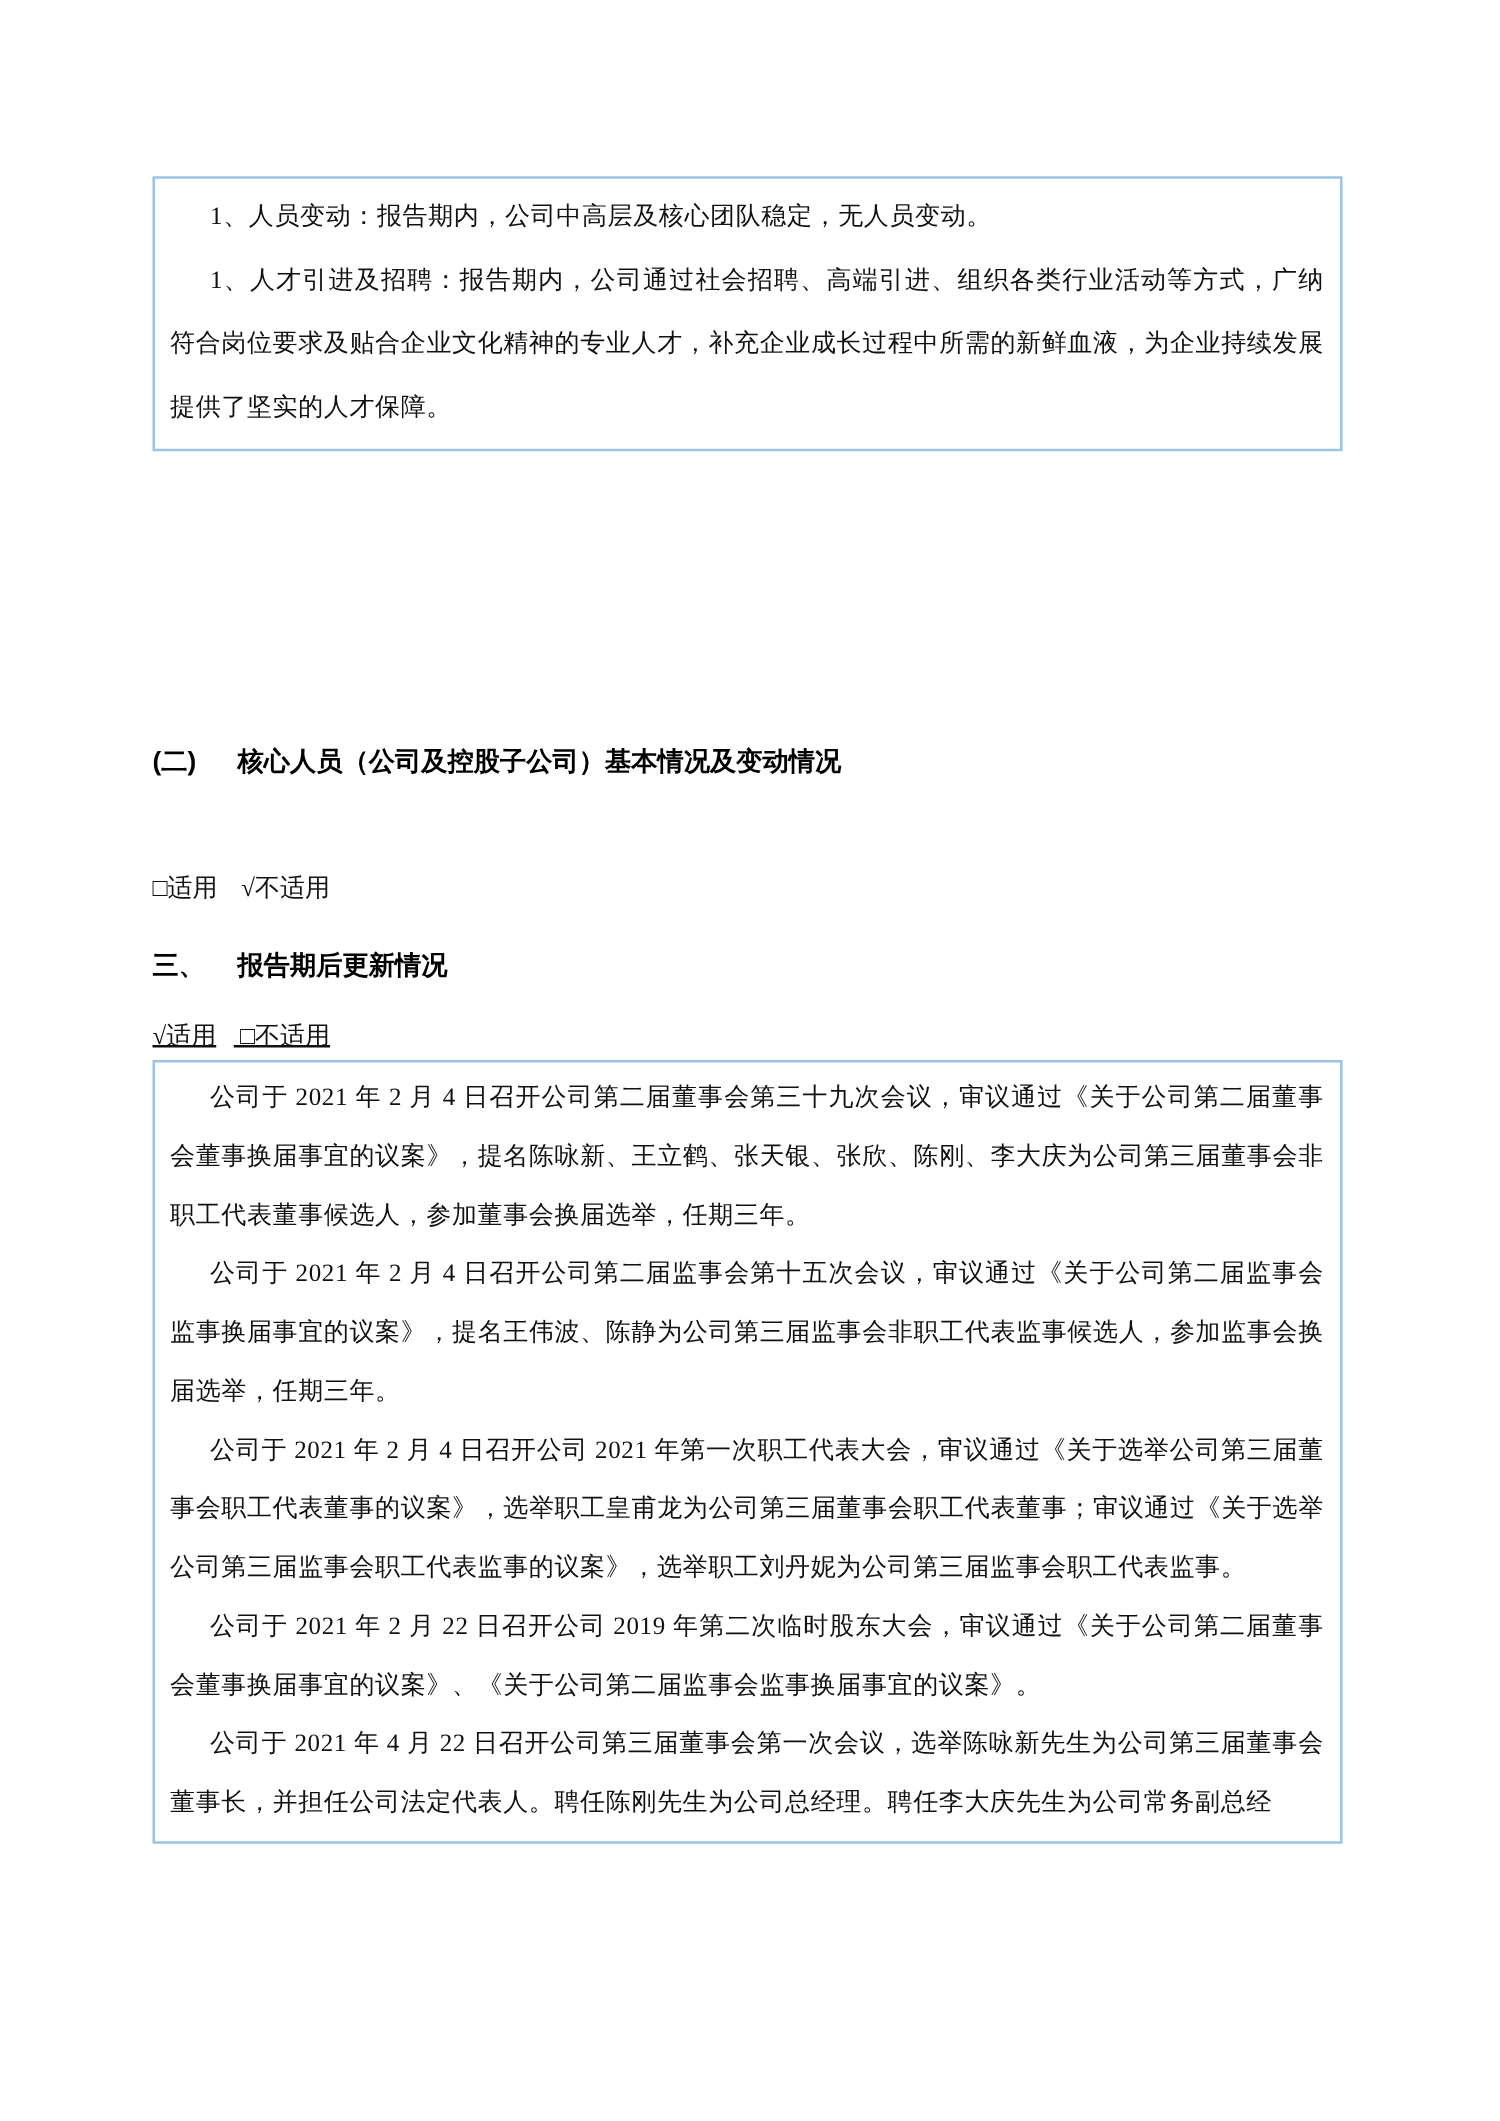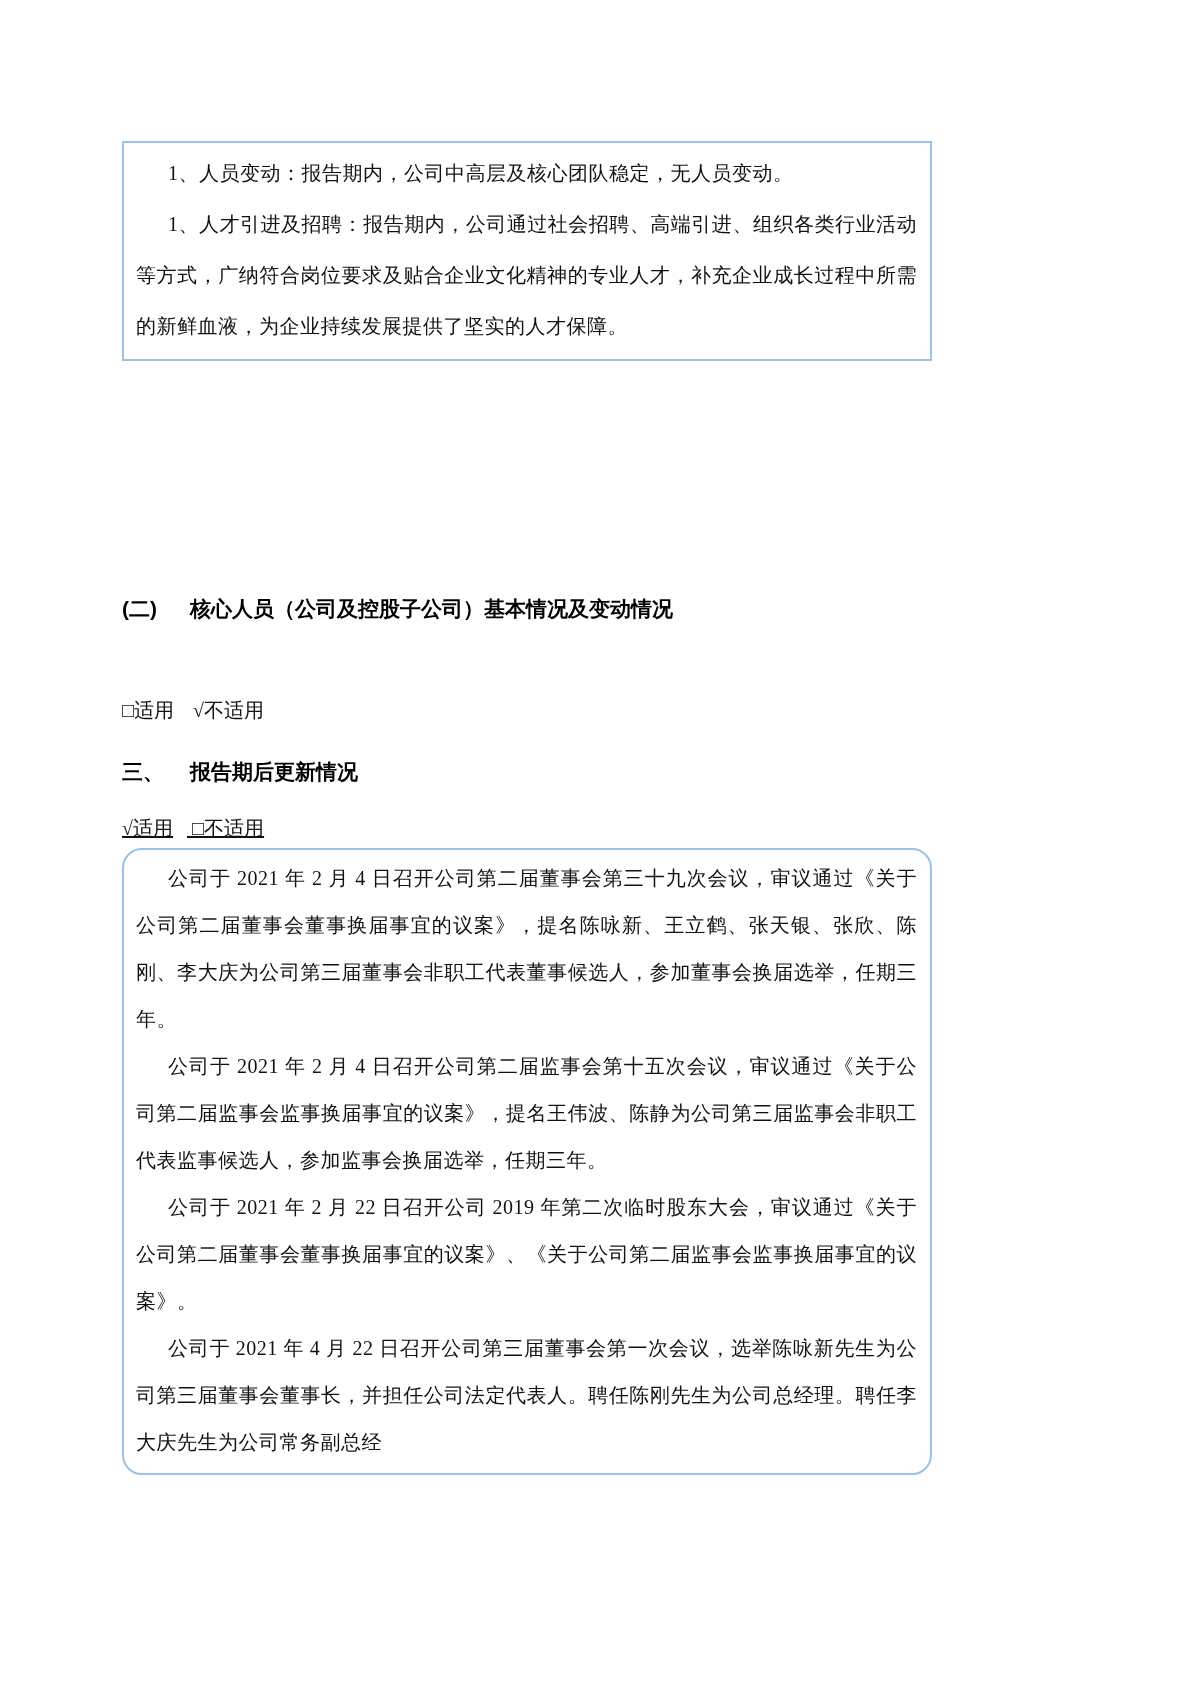--- a/index.html
+++ b/index.html
@@ -12,21 +12,21 @@
     width: 1200px;
     height: 1697px;
     background: #ffffff;
     font-family: "Liberation Serif", "DejaVu Serif", serif;
     color: #111111;
     overflow: hidden;
   }
   .text-box {
     position: absolute;
     left: 122px;
-    width: 810px;
+    width: 952px;
     box-sizing: border-box;
     border: 2px solid #9CC2E5;
     background: #ffffff;
     padding: 5px 13px 7px 12px;
   }
   .box-1 { top: 141px; }
   .box-2 { top: 848px; }
   .box-1 p {
     margin: 0;
     font-size: 20px;
@@ -103,21 +103,22 @@
   <div class="section-heading heading-3">
     <span class="num">三、</span>
     <span class="ttl">报告期后更新情况</span>
   </div>
 
   <div class="applicability app-2">
     <span class="opt">√适用</span>
     <span class="opt">□不适用</span>
   </div>
 
-  <div class="text-box box-2" style="border-color: rgb(156, 194, 229); border-radius: 20px;">
+  <div class="text-box box-2" style="border-color: rgb(156, 194, 229);">
     <p>公司于 2021 年 2 月 4 日召开公司第二届董事会第三十九次会议，审议通过《关于公司第二届董事会董事换届事宜的议案》，提名陈咏新、王立鹤、张天银、张欣、陈刚、李大庆为公司第三届董事会非职工代表董事候选人，参加董事会换届选举，任期三年。</p>
     <p>公司于 2021 年 2 月 4 日召开公司第二届监事会第十五次会议，审议通过《关于公司第二届监事会监事换届事宜的议案》，提名王伟波、陈静为公司第三届监事会非职工代表监事候选人，参加监事会换届选举，任期三年。</p>
+    <p>公司于 2021 年 2 月 4 日召开公司 2021 年第一次职工代表大会，审议通过《关于选举公司第三届董事会职工代表董事的议案》，选举职工皇甫龙为公司第三届董事会职工代表董事；审议通过《关于选举公司第三届监事会职工代表监事的议案》，选举职工刘丹妮为公司第三届监事会职工代表监事。</p>
     <p>公司于 2021 年 2 月 22 日召开公司 2019 年第二次临时股东大会，审议通过《关于公司第二届董事会董事换届事宜的议案》、《关于公司第二届监事会监事换届事宜的议案》。</p>
     <p>公司于 2021 年 4 月 22 日召开公司第三届董事会第一次会议，选举陈咏新先生为公司第三届董事会董事长，并担任公司法定代表人。聘任陈刚先生为公司总经理。聘任李大庆先生为公司常务副总经</p>
   </div>
 
 
 </div>
 
 </body></html>

